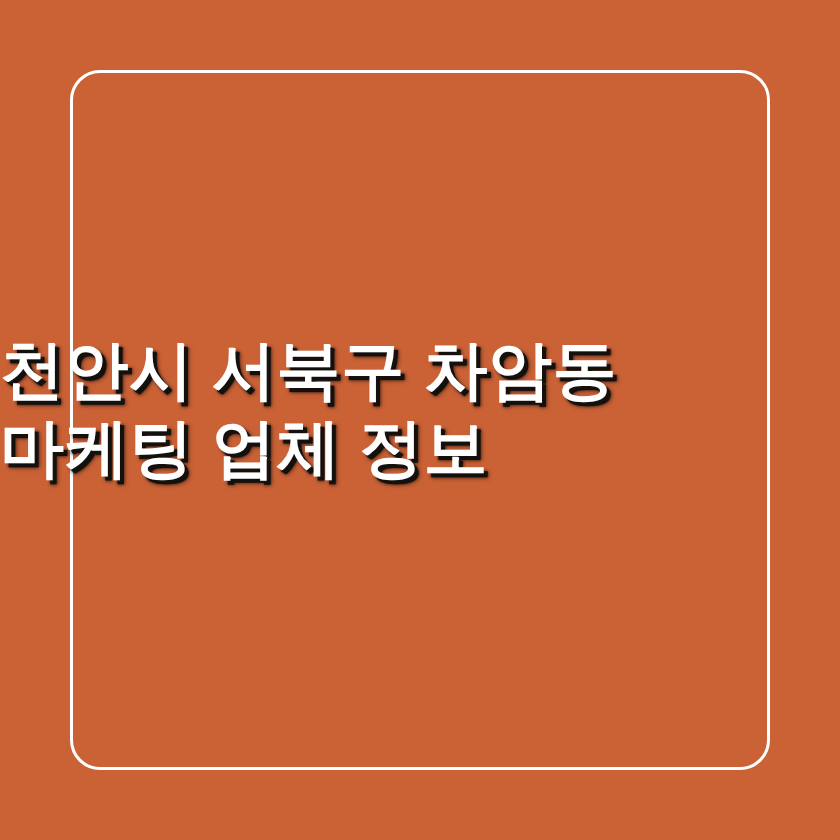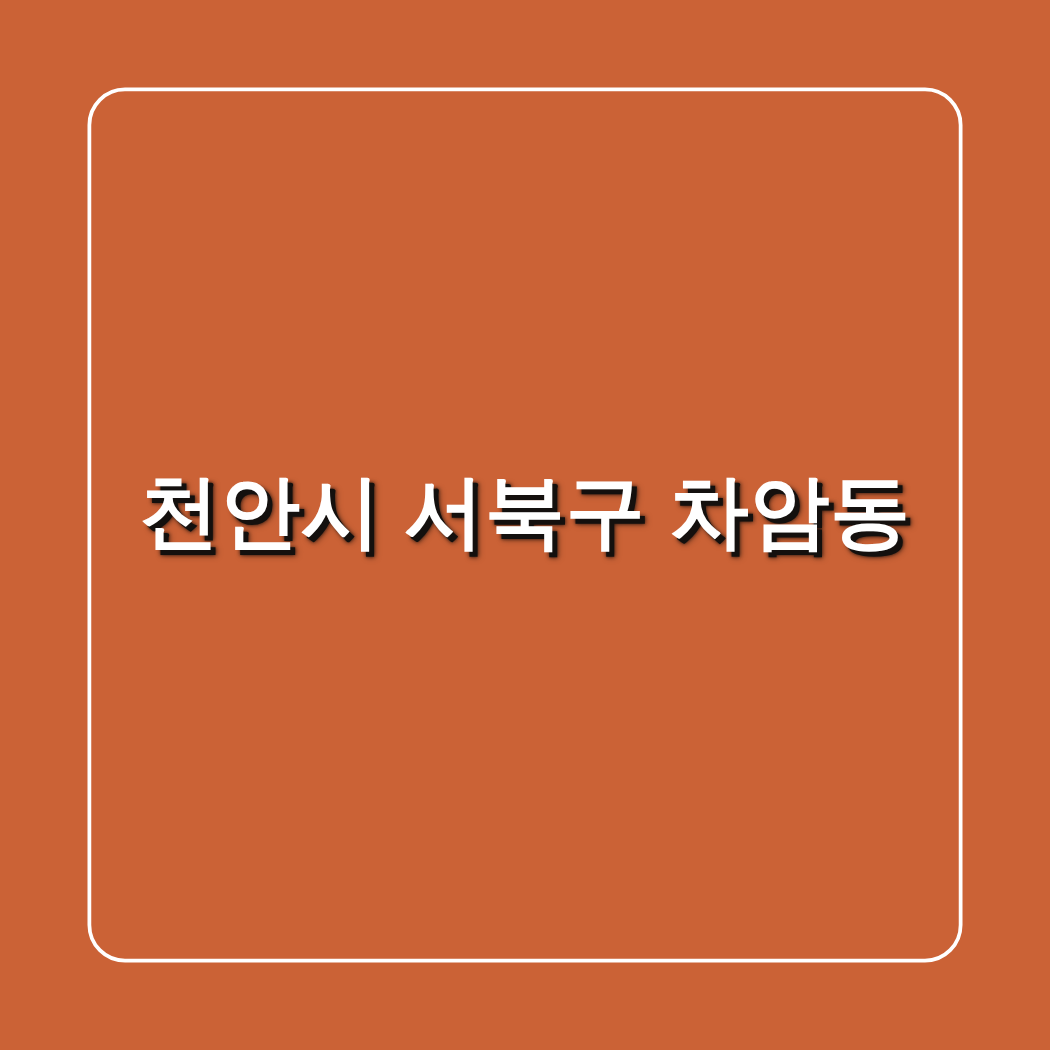--- a/index.html
+++ b/index.html
@@ -50,21 +50,20 @@
     align-items: center;
     justify-content: center;
     
     padding-bottom: 22px;
     box-sizing: border-box;
   }
 
   .headline-line {
     display: block;
     width: 100%;
-    text-align: center;
     color: #ffffff;
     font-family: "Liberation Sans", "DejaVu Sans", sans-serif;
     font-size: 64px;
     font-weight: 700;
     line-height: 78px;
     letter-spacing: 0.5px;
     white-space: nowrap;
     
     text-shadow:
        4px 4px 0   #14100e,
@@ -76,16 +75,17 @@
 <body>
 
 <div id="thumbnail-canvas">
 
   <div id="decor-frame"></div>
 
   <div id="headline-block">
 
     <span class="headline-line">천안시 서북구 차암동</span>
 
+    <span class="headline-line">마케팅 업체 정보</span>
 
   </div>
 
 </div>
 
 </body></html>

